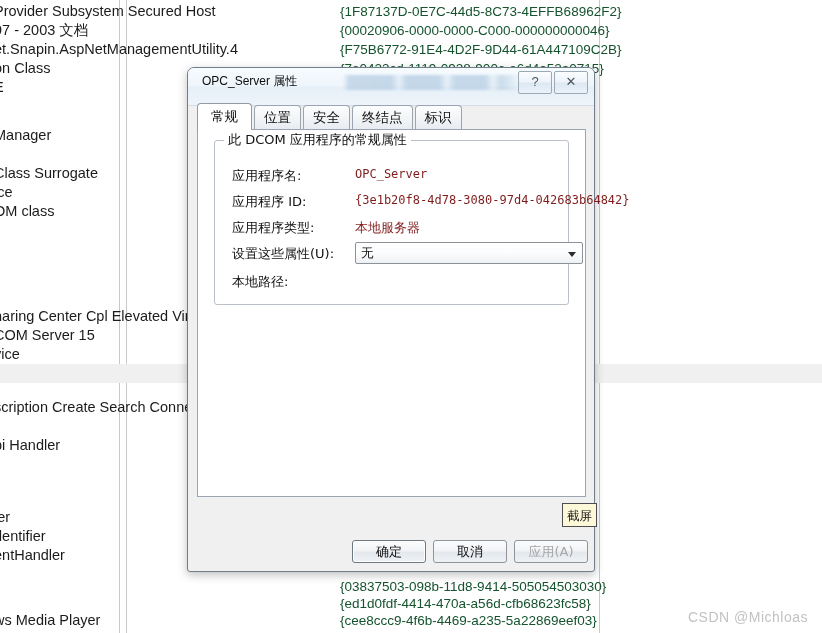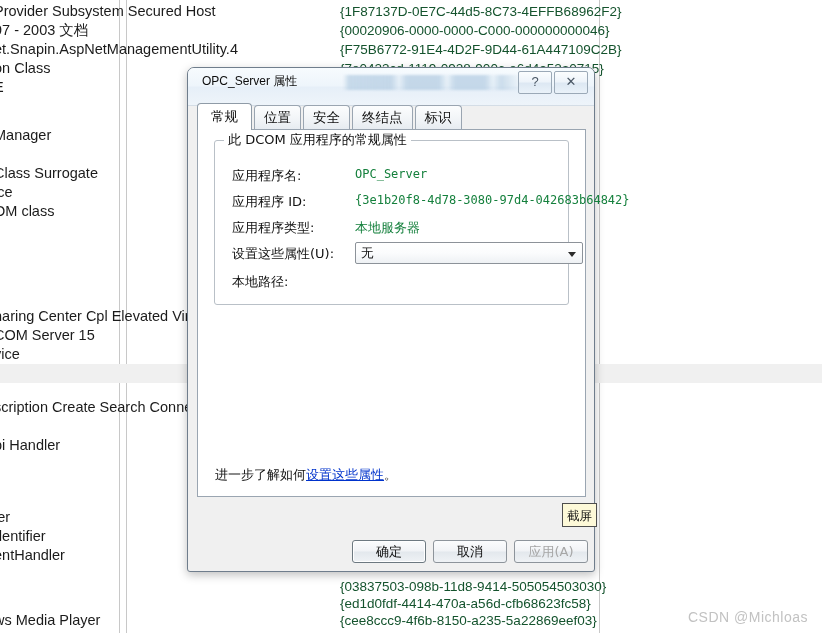--- a/index.html
+++ b/index.html
@@ -215,21 +215,21 @@
     font-size: 13px;
     color: #111111;
     white-space: nowrap;
   }
   .field-value {
     position: absolute;
     left: 140px;
     top: 0;
     font-family: "DejaVu Sans Mono", monospace;
     font-size: 12px;
-    color: #15803d;
+    color: #7f1d1d;
     white-space: nowrap;
   }
   .field-value.cjk {
     font-family: Liberation Sans, sans-serif;
     font-size: 13px;
   }
 
   
   #auth-combo {
     position: absolute;
@@ -412,21 +412,21 @@
     <div class="bg-row" style="top: 577px;">
       <div class="bg-name"></div>
       <div class="bg-guid">{03837503-098b-11d8-9414-505054503030}</div>
     </div>
     <div class="bg-row" style="top: 594px;">
       <div class="bg-name"></div>
       <div class="bg-guid">{ed1d0fdf-4414-470a-a56d-cfb68623fc58}</div>
     </div>
     <div class="bg-row" style="top: 611px;">
       <div class="bg-name">ws Media Player</div>
-      <div class="bg-guid">{cee8ccc9-4f6b-8150-a235-5a22869eef03}</div>
+      <div class="bg-guid">{cee8ccc9-4f6b-4469-a235-5a22869eef03}</div>
     </div>
   </div>
 
 <div id="dlg">
 
   <div id="dlg-glass">
     <div id="dlg-title">OPC_Server 属性</div>
     <div id="title-redaction"></div>
     <div class="caption-btn" id="btn-help">?</div>
     <div class="caption-btn" id="btn-close">✕</div>
@@ -462,23 +462,20 @@
               <div id="auth-combo-text">无</div>
               <div id="auth-combo-arrow"></div>
             </div>
           </div>
           <div class="field-row" style="top: 132px;">
             <div class="field-label">本地路径:</div>
             <div class="field-value"></div>
           </div>
         </div>
     </div>
-    <div id="learnmore">
-      <span>进一步了解如何</span><a href="#">设置这些属性</a><span>。</span>
-    </div>
   </div>
 
   <div class="dlg-btn" id="btn-ok">确定</div>
   <div class="dlg-btn" id="btn-cancel">取消</div>
   <div class="dlg-btn" id="btn-apply">应用(A)</div>
 </div>
 
 <div id="tooltip-capture">截屏</div>
 
 <div id="watermark">CSDN @Michloas</div>

